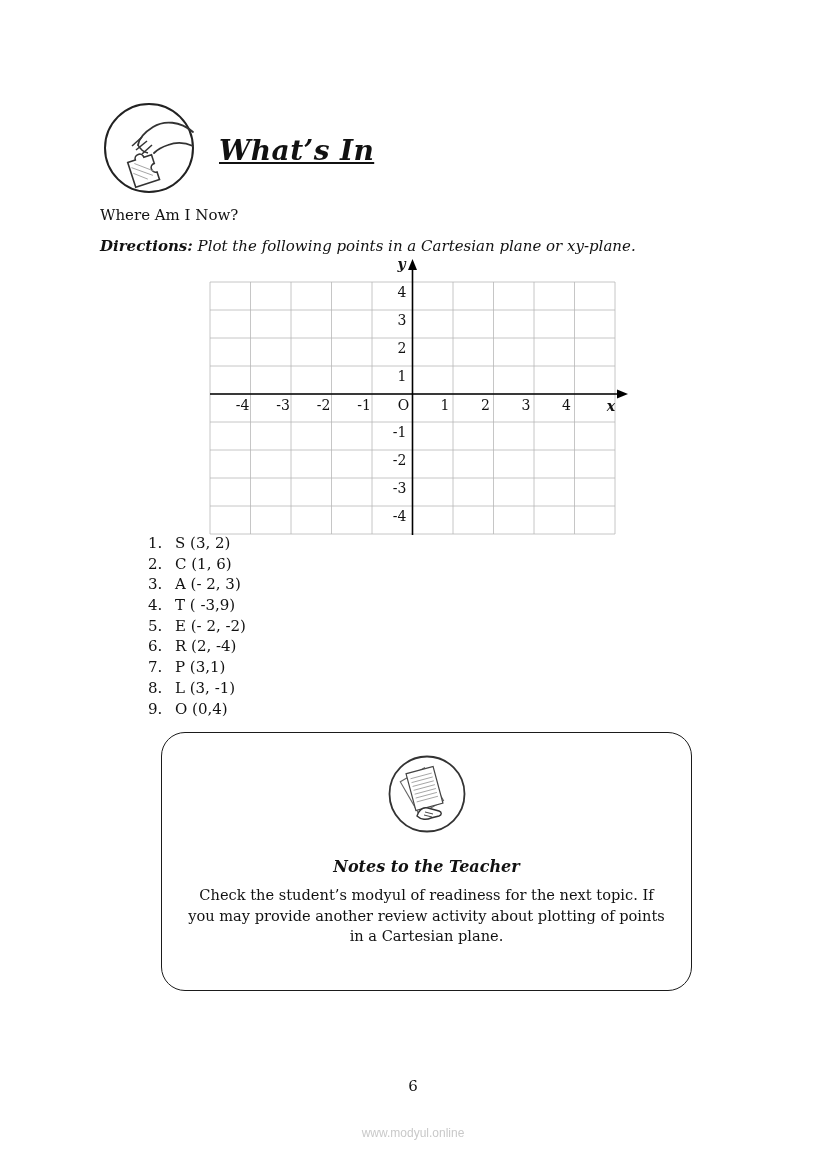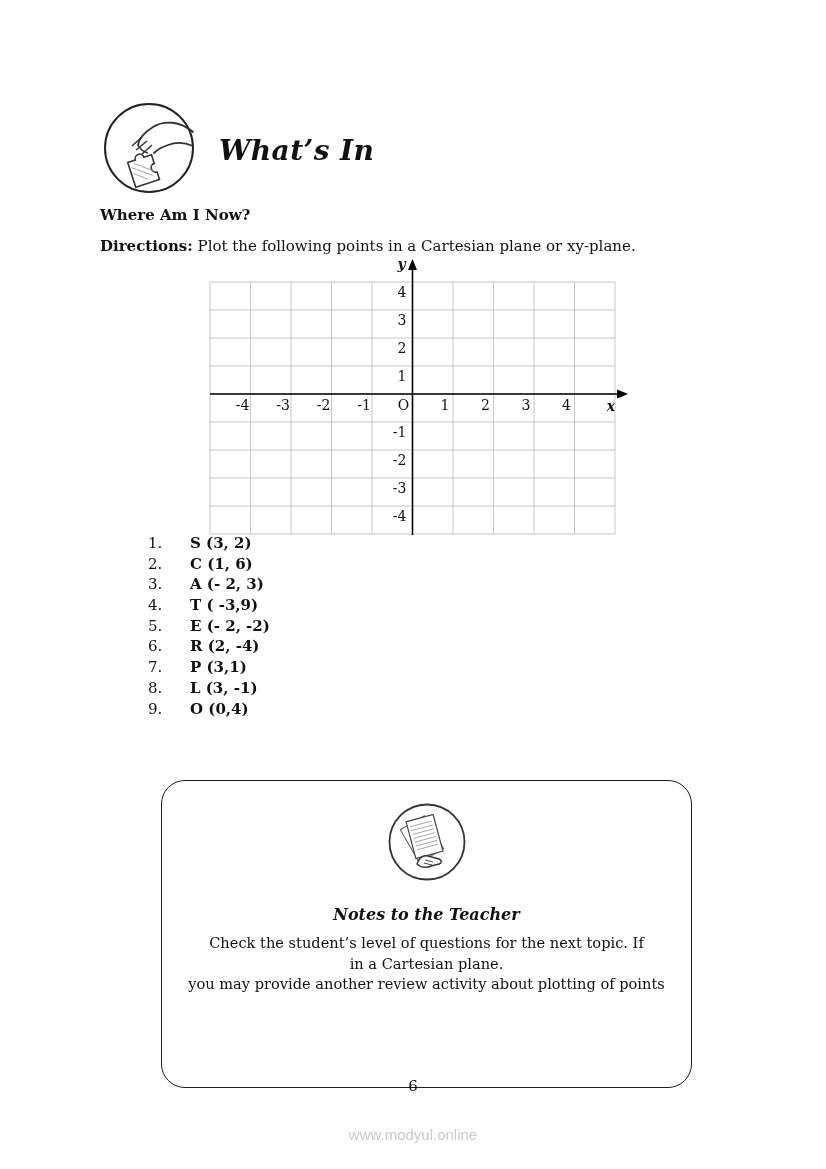--- a/index.html
+++ b/index.html
@@ -8,62 +8,62 @@
     width:826px; height:1169px; position:relative;
     font-family:"DejaVu Serif", serif; color:#111;
   }
   .page { position:absolute; inset:0; background:#ffffff; overflow:hidden; }
 
   .whatsin-icon { position:absolute; left:102px; top:101px; }
 
   .title {
     position:absolute; left:219px; top:134px;
     font-size:28px; font-weight:bold; font-style:italic;
-    letter-spacing:.4px; white-space:nowrap;
+    letter-spacing:.4px; white-space:nowrap;text-decoration:underline;
   }
   .subhead {
     position:absolute; left:100px; top:206px;
-    font-size:15px; font-weight:bold; white-space:nowrap;
+    font-size:15px; font-weight:normal; white-space:nowrap;
   }
   .directions {
     position:absolute; left:100px; top:237px;
-    font-size:15px; white-space:nowrap;
+    font-size:15px; white-space:nowrap;font-style:italic;
   }
   .directions b { font-weight:bold; }
 
   #plane-svg { position:absolute; left:198px; top:256px; }
   #plane-svg text { font-family:"DejaVu Serif", serif; font-size:14px; fill:#111; }
   #plane-svg text.axis-label { font-style:italic; font-weight:bold; }
 
   #points-list { position:absolute; left:148px; top:534px; font-size:15px; }
   .pt-row { height:20.7px; display:flex; align-items:flex-start; }
   .pt-num { width:20px; }
-  .pt-label { margin-left:22px; white-space:nowrap;font-weight:bold; }
+  .pt-label { margin-left:7px; white-space:nowrap; }
 
   .notes-box {
-    position:absolute; left:161px; top:780px; width:531px; height:308px;
+    position:absolute; left:161px; top:732px; width:531px; height:259px;
     border:1.6px solid #1b1b1b; border-radius:24px; background:#fff;
   }
   .notes-icon { position:absolute; left:50%; top:21px; transform:translateX(-50%); }
   .notes-title {
     position:absolute; top:124px; left:0; right:0; text-align:center;
     font-size:16px; font-weight:bold; font-style:italic;
   }
   .notes-body {
     position:absolute; top:152px; left:22px; right:22px;
     text-align:center; font-size:14.6px; line-height:20.6px;
   }
 
   .page-number {
     position:absolute; left:0; right:0; top:1077px;
     text-align:center; font-size:15px;
   }
   .watermark {
     position:absolute; left:0; right:0; top:1126px;
-    text-align:center; font-size:15px; color:#c9c9c9;
+    text-align:center; font-size:12px; color:#c9c9c9;
     font-family:"Liberation Sans", sans-serif;
   }
 </style>
 </head>
 <body>
 
 <div class="page">
 
   <svg class="whatsin-icon" width="94" height="94" viewBox="0 0 94 94">
     <circle cx="47" cy="47" r="44" fill="none" stroke="#222" stroke-width="2"></circle>
@@ -198,22 +198,22 @@
           <line x1="28" y1="41" x2="50" y2="41"></line>
           <line x1="28" y1="45" x2="50" y2="45"></line>
         </g>
       </g>
       <path d="M30 62 C32 56 36 53 41 54 L52 57 C55 58 55 61 52 62 L44 64 C40 66 34 66 30 62 Z" fill="#fff" stroke="#333" stroke-width="1.4"></path>
       <path d="M38 58 l8 2 M37 61 l8 2" stroke="#333" stroke-width="0.9"></path>
     </svg>
 
     <div class="notes-title">Notes to the Teacher</div>
     <div class="notes-body" id="notes-body">
-        <div>Check the student’s level of questions for the next topic.  If</div>
+        <div>Check the student’s modyul of readiness for the next topic.  If</div>
+        <div>you may provide another review activity about plotting of points</div>
         <div>in a Cartesian plane.</div>
-        <div>you may provide another review activity about plotting of points</div>
       </div>
   </div>
 
   <div class="page-number">6</div>
   <div class="watermark">www.modyul.online</div>
 
 </div>
 
 </body></html>

